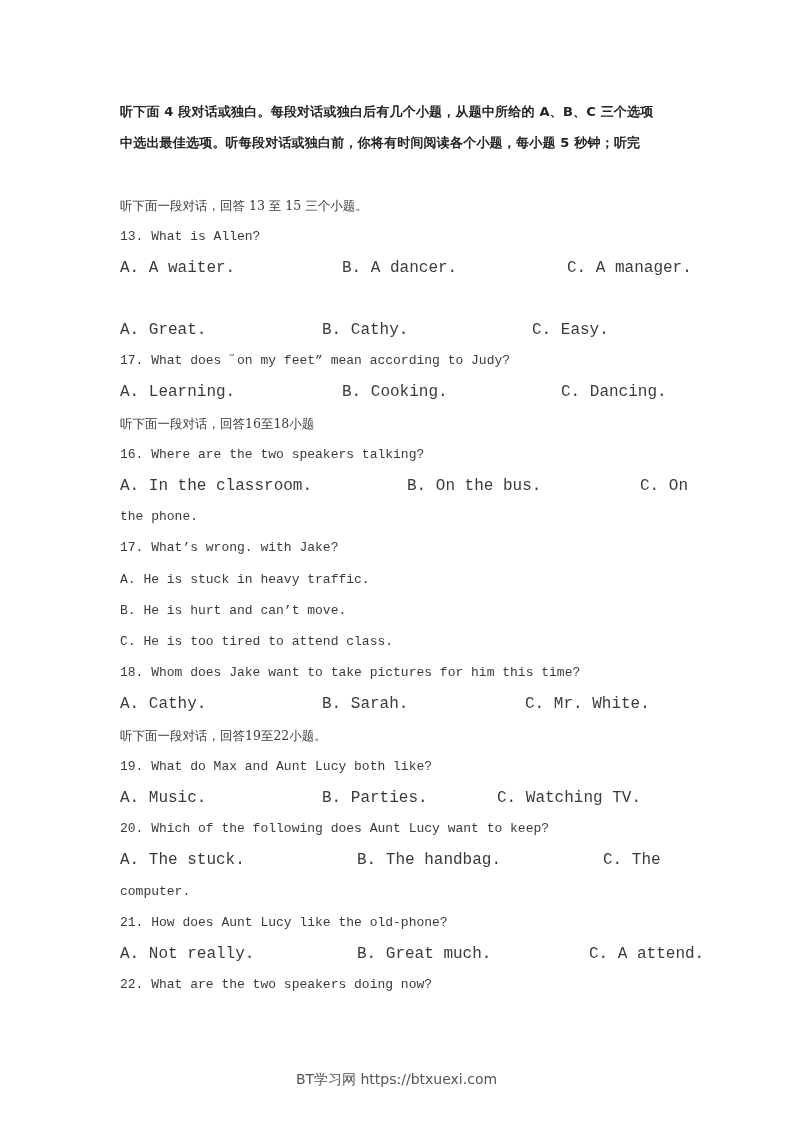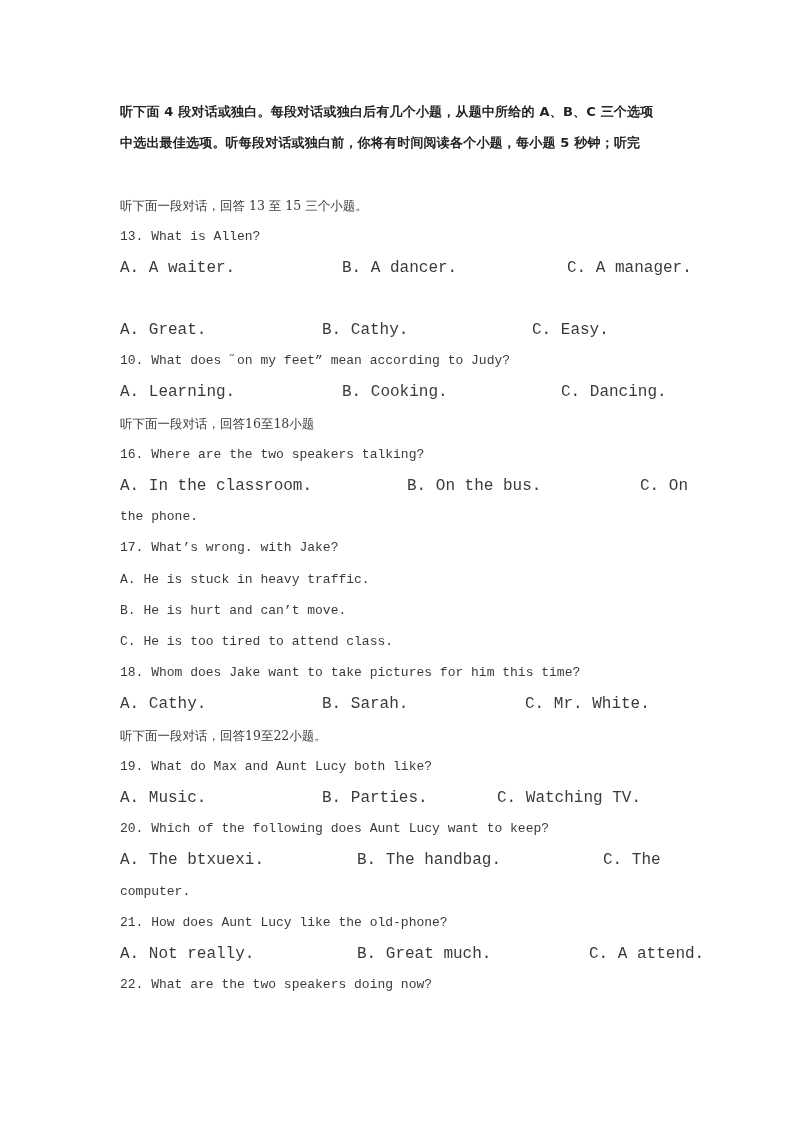--- a/index.html
+++ b/index.html
@@ -25,21 +25,21 @@
 
   <div class="line" style="top:229px">13.  What is Allen?</div>
   <div class="opt" style="top:260px; left:120px">A.  A waiter.</div>
   <div class="opt" style="top:260px; left:342px">B.  A dancer.</div>
   <div class="opt" style="top:260px; left:567px">C.  A manager.</div>
 
   <div class="opt" style="top:322px; left:120px">A.  Great.</div>
   <div class="opt" style="top:322px; left:322px">B.  Cathy.</div>
   <div class="opt" style="top:322px; left:532px">C.  Easy.</div>
 
-  <div class="line" style="top:353px">10.  What does ˝on my feet”  mean according to Judy?</div>
+  <div class="line" style="top:353px">17.  What does ˝on my feet”  mean according to Judy?</div>
   <div class="opt" style="top:384px; left:120px">A.  Learning.</div>
   <div class="opt" style="top:384px; left:342px">B.  Cooking.</div>
   <div class="opt" style="top:384px; left:561px">C.  Dancing.</div>
 
   <div class="line section" style="top:416px">听下面一段对话，回答16至18小题</div>
 
   <div class="line" style="top:447px">16.  Where are the two speakers talking?</div>
   <div class="opt" style="top:478px; left:120px">A. In the classroom.</div>
   <div class="opt" style="top:478px; left:407px">B. On the bus.</div>
   <div class="opt" style="top:478px; left:640px">C.  On</div>
@@ -56,25 +56,26 @@
   <div class="opt" style="top:696px; left:525px">C.  Mr.  White.</div>
 
   <div class="line section" style="top:728px">听下面一段对话，回答19至22小题。</div>
 
   <div class="line" style="top:759px">19.  What do Max and Aunt Lucy both like?</div>
   <div class="opt" style="top:790px; left:120px">A.  Music.</div>
   <div class="opt" style="top:790px; left:322px">B.  Parties.</div>
   <div class="opt" style="top:790px; left:497px">C.  Watching TV.</div>
 
   <div class="line" style="top:821px">20.  Which of the following does Aunt Lucy want to keep?</div>
-  <div class="opt" style="top:852px; left:120px">A.  The btxuexi.</div>
+  <div class="opt" style="top:852px; left:120px">A.  The stuck.</div>
   <div class="opt" style="top:852px; left:357px">B.  The handbag.</div>
   <div class="opt" style="top:852px; left:603px">C.  The</div>
   <div class="line" style="top:884px">computer.</div>
 
   <div class="line" style="top:915px">21.  How does Aunt Lucy like the old-phone?</div>
   <div class="opt" style="top:946px; left:120px">A.  Not really.</div>
   <div class="opt" style="top:946px; left:357px">B.  Great much.</div>
   <div class="opt" style="top:946px; left:589px">C.  A attend.</div>
 
   <div class="line" style="top:977px">22.  What are the two speakers doing now?</div>
 
+  <div class="footer">BT学习网 https://btxuexi.com</div>
 </div>
 
 </body></html>

